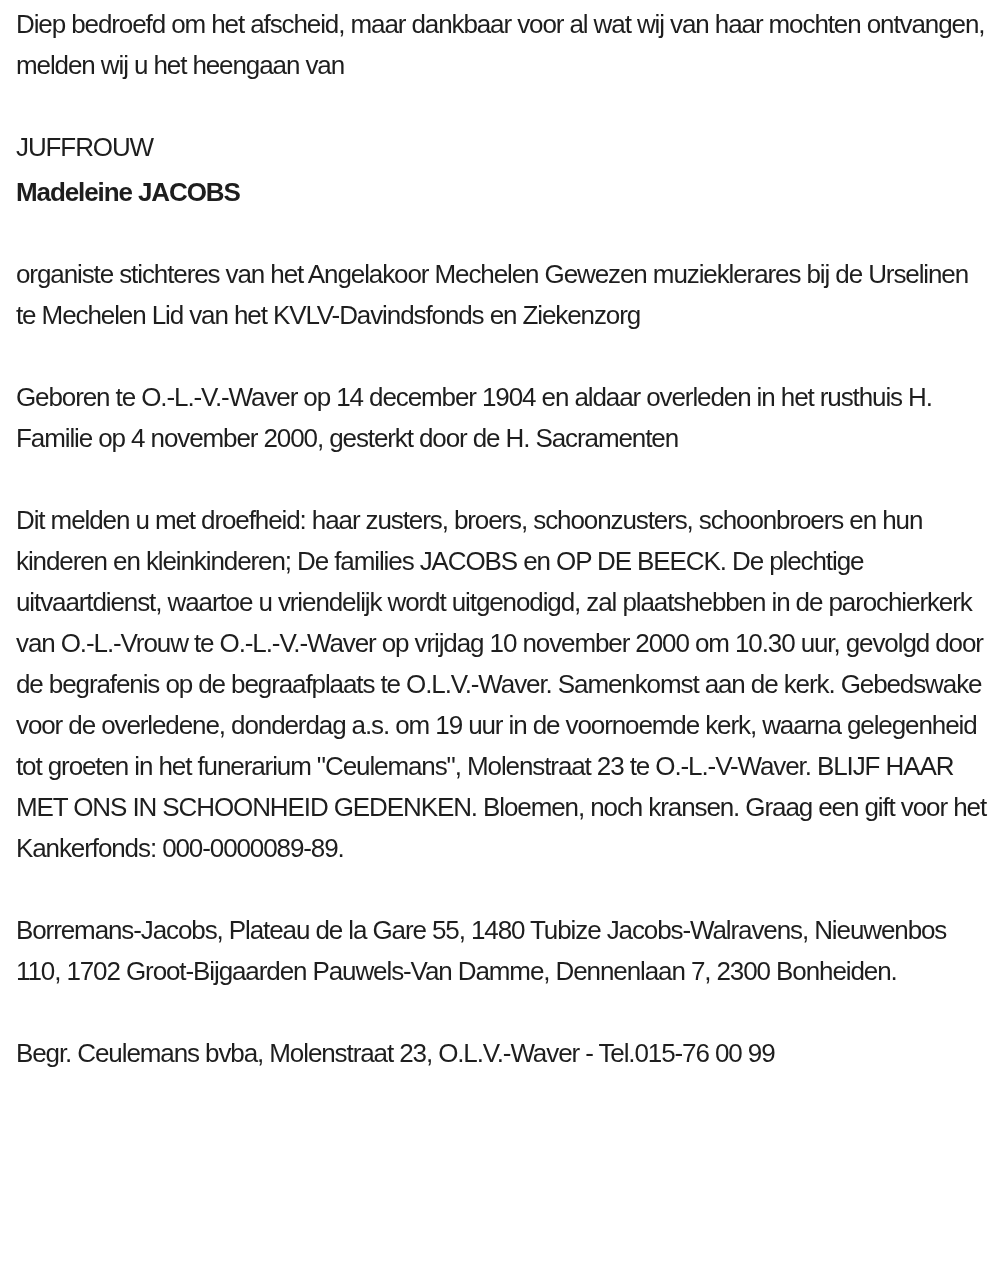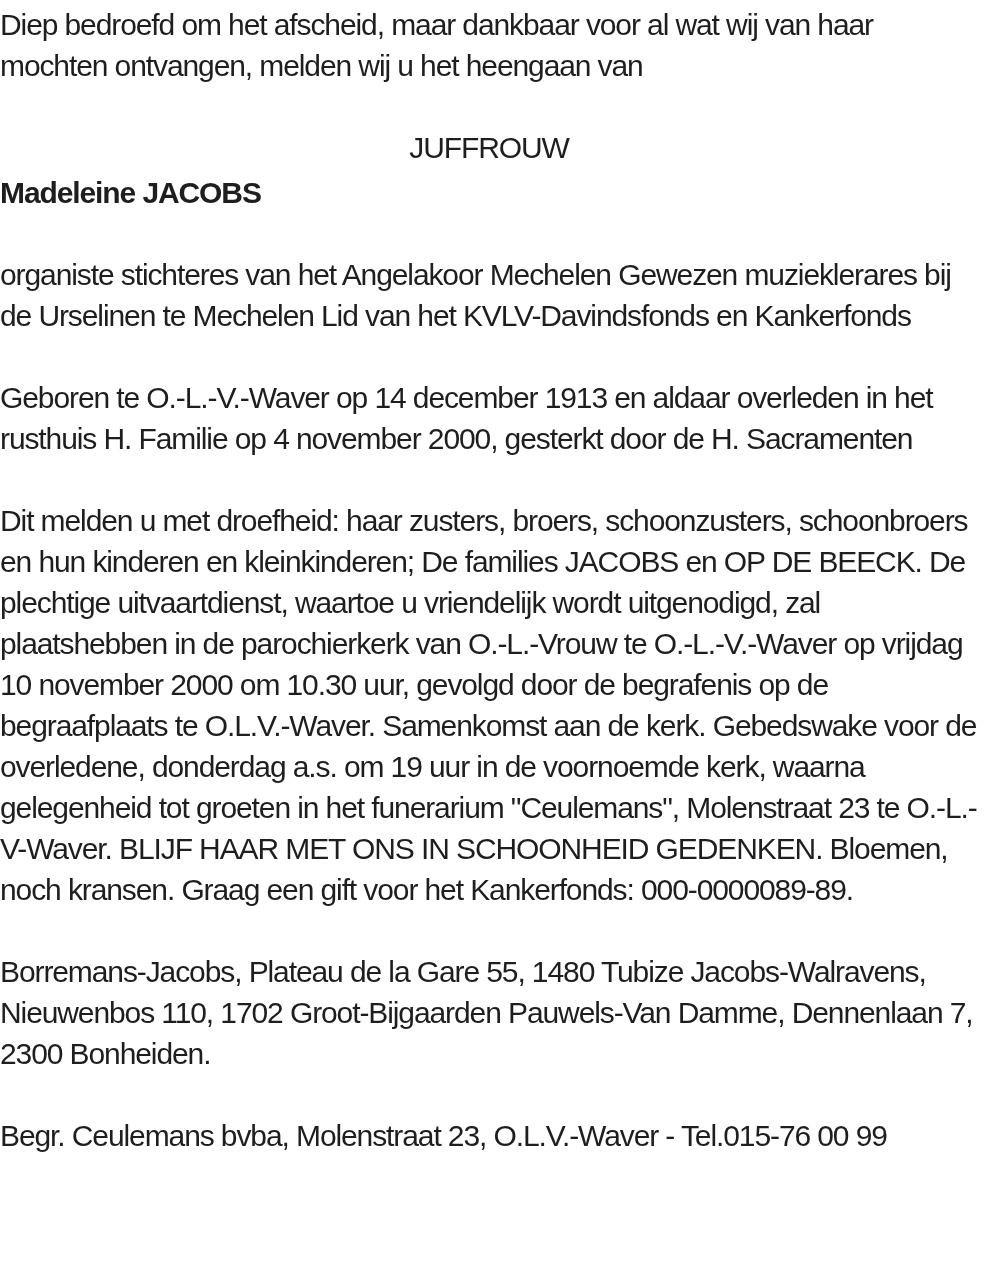--- a/index.html
+++ b/index.html
@@ -4,54 +4,53 @@
 <style>
   html, body {
     margin: 0;
     padding: 0;
     background: #ffffff;
   }
   .doc {
     box-sizing: border-box;
     width: 1000px;
     min-height: 1270px;
-    padding: 4px 10px 20px 0;
+    padding: 4px 10px 20px 16px;
     font-family: "Liberation Sans", sans-serif;
     color: #1e1e1e;
-    font-size: 30px;
+    font-size: 26px;
     line-height: 41px;
     letter-spacing: -1.1px;
   }
   .doc p {
     margin: 0 0 41px 0;
     max-width: 978px;
   }
   .doc p.title-line {
     margin-bottom: 4px;
-    text-align: center;
   }
   .doc p.name-line {
     font-weight: 700;
   }
   .doc p.last-line {
     margin-bottom: 14px;
   }
 </style>
 </head>
 <body>
 
 <div class="doc">
   <p>Diep bedroefd om het afscheid, maar dankbaar voor al wat wij van haar mochten ontvangen, melden wij u het heengaan van</p>
 
   <p class="title-line">JUFFROUW</p>
 
   <p class="name-line">Madeleine JACOBS</p>
 
-  <p>organiste stichteres van het Angelakoor Mechelen Gewezen muzieklerares bij de Urselinen te Mechelen Lid van het KVLV-Davindsfonds en Kankerfonds</p>
+  <p>organiste stichteres van het Angelakoor Mechelen Gewezen muzieklerares bij de Urselinen te Mechelen Lid van het KVLV-Davindsfonds en Ziekenzorg</p>
 
-  <p>Geboren te O.-L.-V.-Waver op 14 december 1913 en aldaar overleden in het rusthuis H. Familie op 4 november 2000, gesterkt door de H. Sacramenten</p>
+  <p>Geboren te O.-L.-V.-Waver op 14 december 1904 en aldaar overleden in het rusthuis H. Familie op 4 november 2000, gesterkt door de H. Sacramenten</p>
 
   <p>Dit melden u met droefheid: haar zusters, broers, schoonzusters, schoonbroers en hun kinderen en kleinkinderen; De families JACOBS en OP DE BEECK. De plechtige uitvaartdienst, waartoe u vriendelijk wordt uitgenodigd, zal plaatshebben in de parochierkerk van O.-L.-Vrouw te O.-L.-V.-Waver op vrijdag 10 november 2000 om 10.30 uur, gevolgd door de begrafenis op de begraafplaats te O.L.V.-Waver. Samenkomst aan de kerk. Gebedswake voor de overledene, donderdag a.s. om 19 uur in de voornoemde kerk, waarna gelegenheid tot groeten in het funerarium "Ceulemans", Molenstraat 23 te O.-L.-V-Waver. BLIJF HAAR MET ONS IN SCHOONHEID GEDENKEN. Bloemen, noch kransen. Graag een gift voor het Kankerfonds: 000-0000089-89.</p>
 
   <p>Borremans-Jacobs, Plateau de la Gare 55, 1480 Tubize Jacobs-Walravens, Nieuwenbos 110, 1702 Groot-Bijgaarden Pauwels-Van Damme, Dennenlaan 7, 2300 Bonheiden.</p>
 
   <p class="last-line">Begr. Ceulemans bvba, Molenstraat 23, O.L.V.-Waver - Tel.015-76 00 99</p>
 </div>
 
 </body></html>

